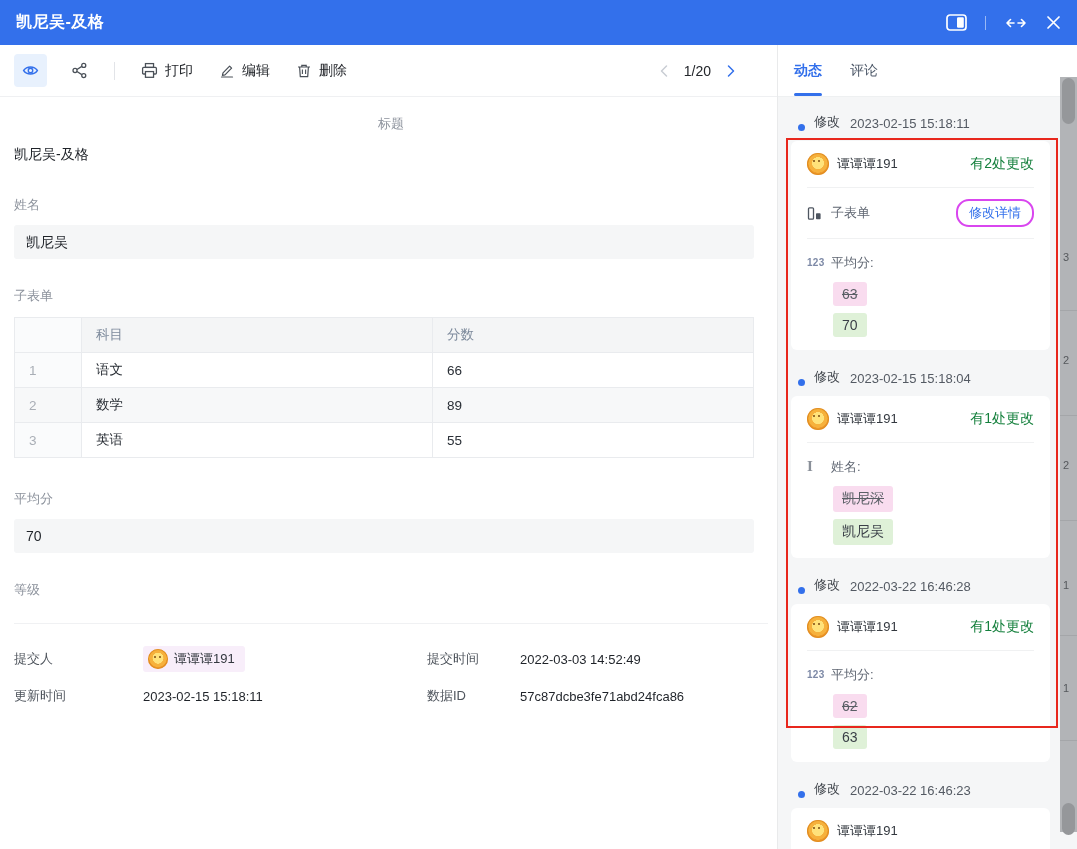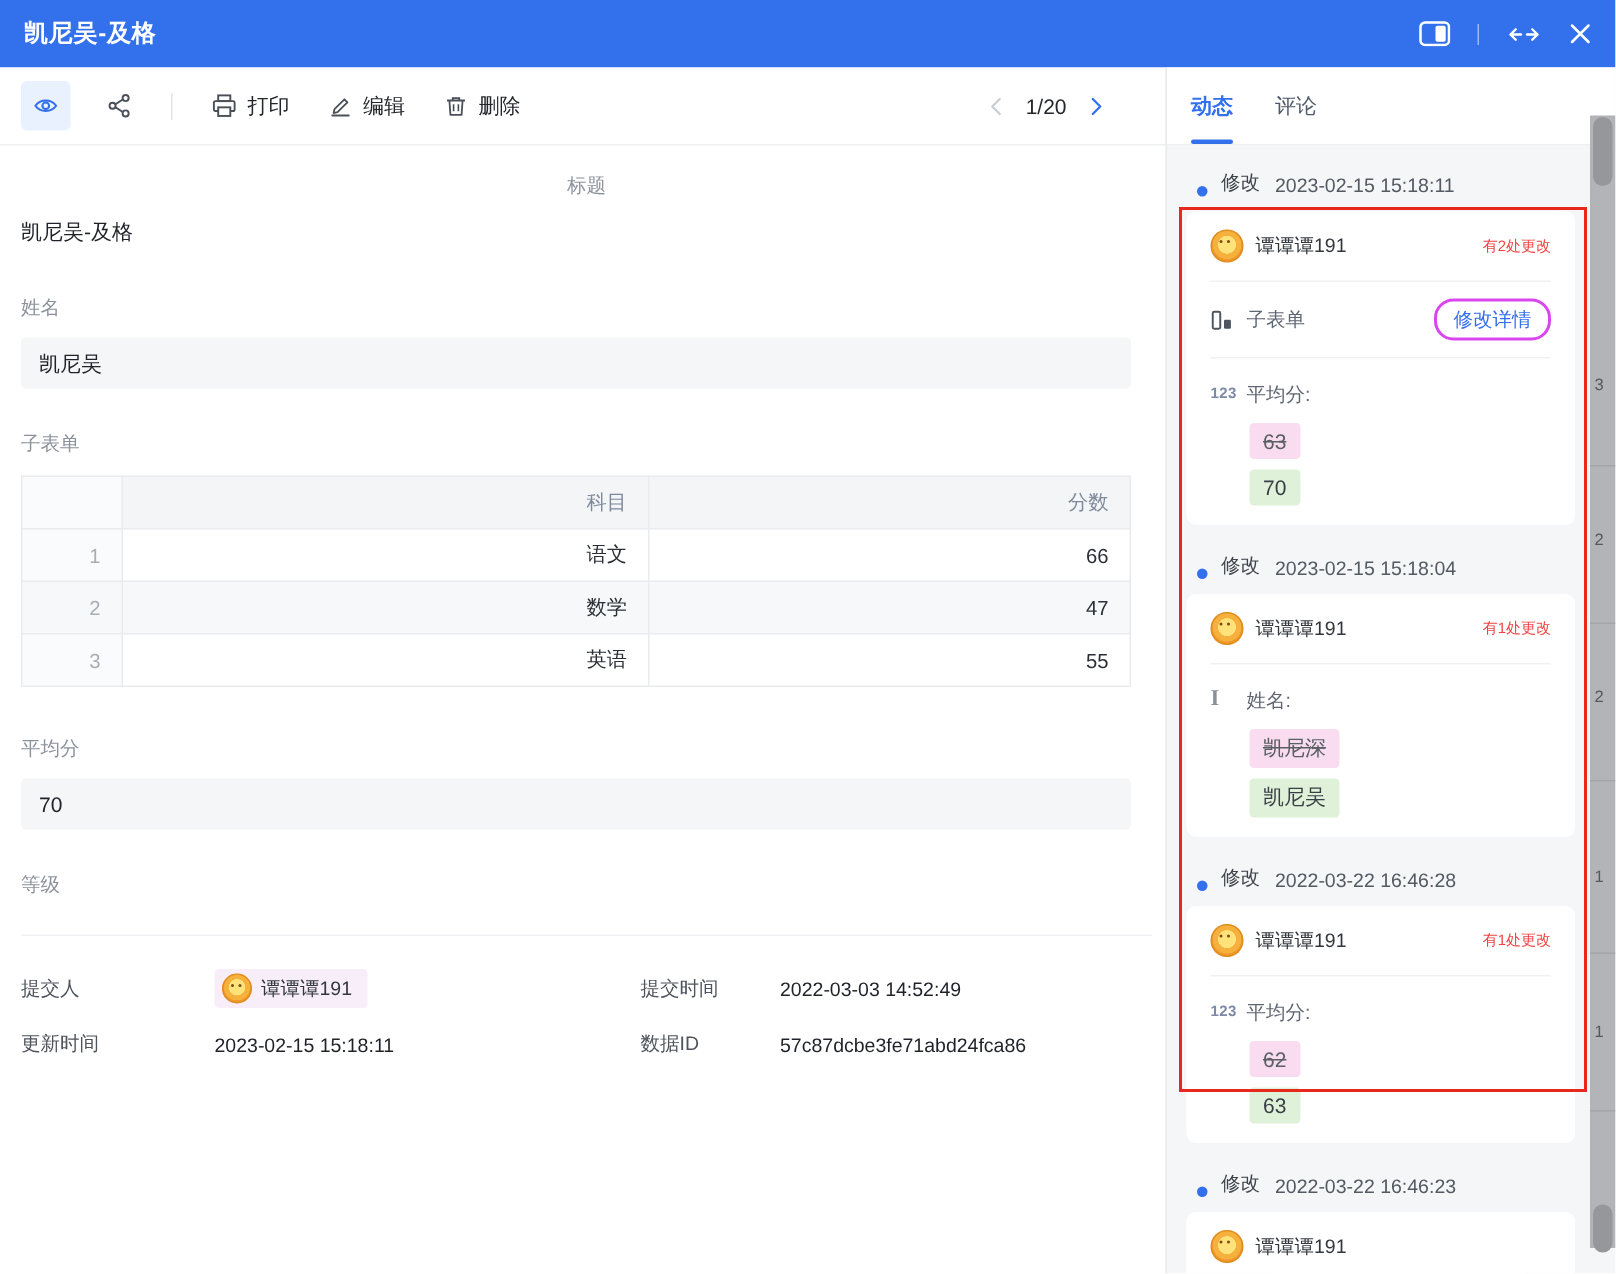--- a/index.html
+++ b/index.html
@@ -25,21 +25,21 @@
   .pager-txt { font-size:14px; color:#23262b; }
 
   .content { padding-left:14px; width:768px; }
   .f-label { font-size:13px; color:#8c929c; }
   .mt18{margin-top:18px;text-align:center;} .mt28{margin-top:28px;} .mt32{margin-top:32px;}
   .f-value { margin-top:13px; font-size:14px; color:#1f2329; }
   .f-box { margin-top:11px; width:740px; height:34px; line-height:34px; padding:0 12px;
            background:#f5f6f7; border-radius:3px; font-size:14px; color:#1f2329; }
 
   table.sub { margin-top:12px; width:740px; border-collapse:collapse; }
-  table.sub th, table.sub td { border:1px solid #e9ebee; height:35px; padding:0 14px; font-size:13.5px; text-align:right; font-weight:400; }
+  table.sub th, table.sub td { border:1px solid #e9ebee; height:35px; padding:0 14px; font-size:13.5px; text-align:left; font-weight:400; }
   table.sub th { background:#f4f5f6; color:#7d8a9c; }
   table.sub td { color:#2a2f36; background:#fff; }
   td.idx, th.idx { width:67px; text-align:center; color:#a9aeb6 !important; font-size:12px; background:#fafbfc !important; padding:0; }
   tr.even td { background:#f7f8f9 !important; }
   col.c-subj { width:351px; }
 
   .divider { margin-top:24px; width:754px; height:1px; background:#f0f1f3; }
   .meta-row { display:flex; align-items:center; margin-top:22px; width:754px;gap:21px; }
   .meta-row.r2 { margin-top:15px; }
   .m-label { width:108px; font-size:13px; color:#4e545c; }
@@ -62,21 +62,21 @@
   .side-scroll { height:calc(100% - 52px); overflow:hidden; padding:14px 27px 0 13px; }
 
   .entry-head { display:flex; align-items:flex-end; height:20px; margin:0 0 10px 7px; font-size:13px; }
   .dot { width:7px; height:7px; border-radius:50%; background:#3370eb; margin-right:9px; flex:none; }
   .act { color:#40454c; }
   .time { color:#545a63; margin-left:10px; }
   .card { background:#fff; border-radius:6px; padding:11px 16px 13px; margin-bottom:16px; }
   .user-row { display:flex; align-items:center; height:24px; }
   .user-row .avatar { width:22px; height:22px; }
   .uname { margin-left:8px; font-size:13px; color:#33383f; }
-  .changes { margin-left:auto; font-size:10px; color:#ef4444;text-align:right; }
+  .changes { margin-left:auto; font-size:14px; color:#15803d;text-align:right; }
   .card-div { height:1px; background:#f0f1f2; margin:11px 0; }
   .field-row { display:flex; align-items:center; min-height:25px; font-size:13px; color:#5f6672; }
   .f-ic { width:24px; flex:none; display:flex; align-items:center; }
   .ic-123 { font-size:10px; font-weight:700; color:#7d89a6; letter-spacing:.3px; }
   .ic-T { font-family:"Liberation Serif","DejaVu Serif",serif; font-size:15px; color:#8a9099; font-weight:700; }
   .pill-btn { margin-left:auto; border:2px solid #d946ef; color:#3370eb; background:#fff; border-radius:13px;
               padding:3px 11px; font-size:13px; cursor:pointer; font-family:inherit; }
   .chips { margin-left:26px; }
   .chip { width:fit-content; margin-top:7px; padding:4px 9px; border-radius:3px; font-size:14px; }
   .chip.old { background:#f9dcef; color:#5a5f66; text-decoration:line-through; }
@@ -194,21 +194,21 @@
         </thead>
         <tbody>
           <tr>
             <td class="idx">1</td>
             <td>语文</td>
             <td>66</td>
           </tr>
           <tr class="even">
             <td class="idx">2</td>
             <td>数学</td>
-            <td>47</td>
+            <td>89</td>
           </tr>
           <tr>
             <td class="idx">3</td>
             <td>英语</td>
             <td>55</td>
           </tr>
         </tbody>
       </table>
 
       <div class="f-label mt32">平均分</div>

